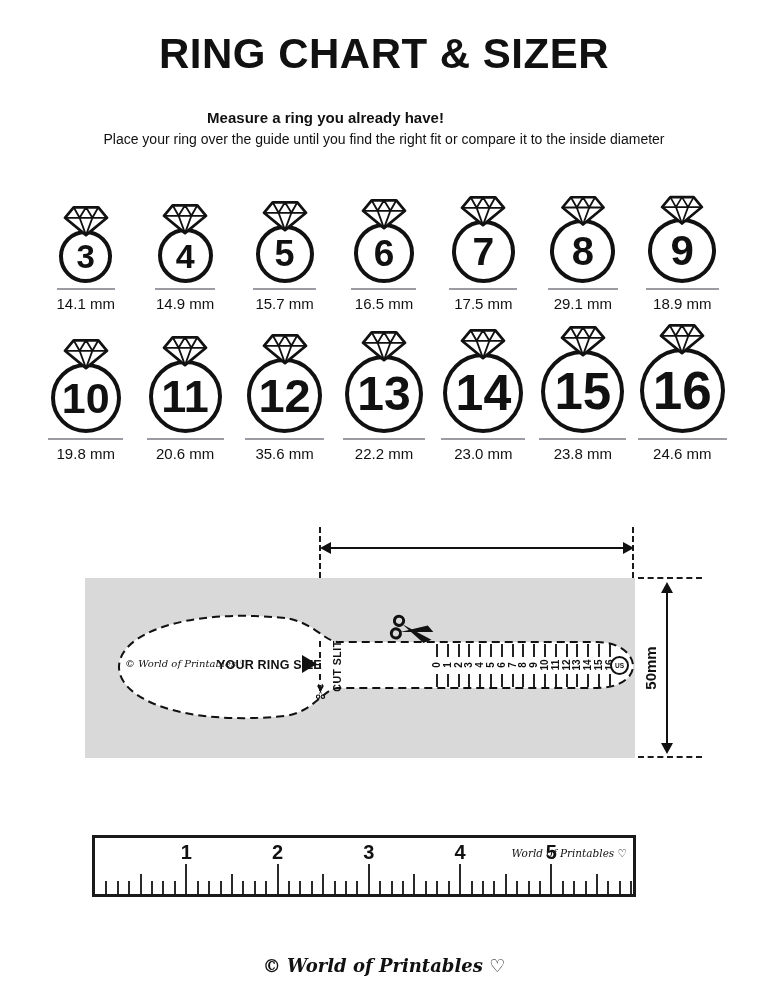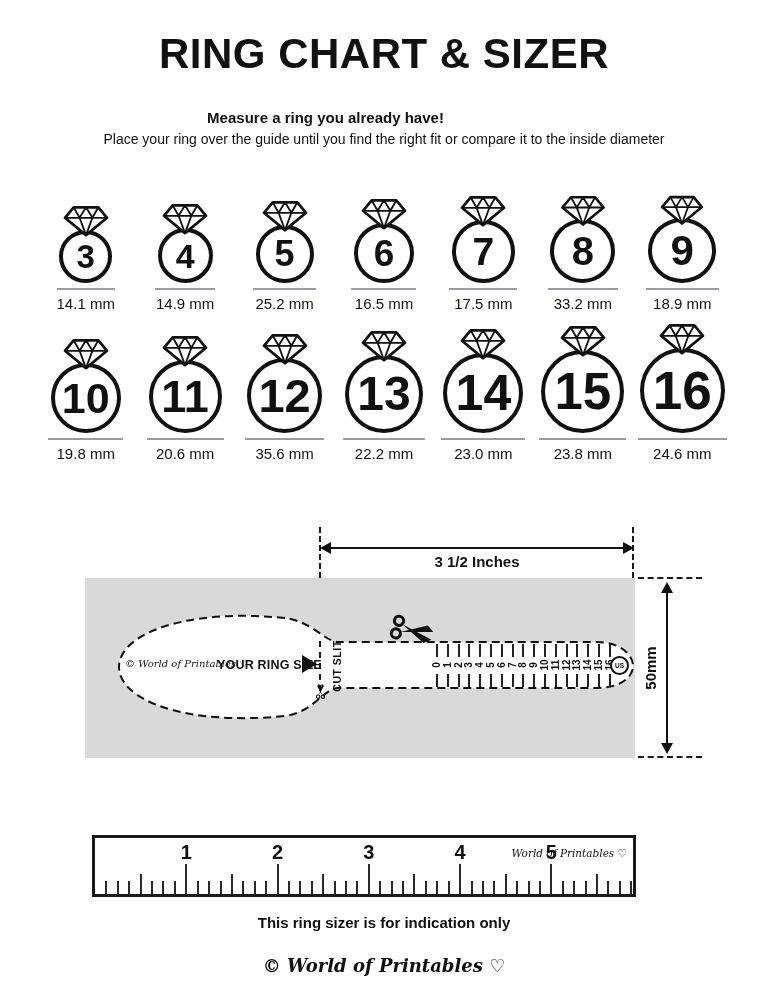--- a/index.html
+++ b/index.html
@@ -129,21 +129,21 @@
         <polygon points="23,5 77,5 96,28 50,66 4,28" fill="#fff" stroke="#111" stroke-width="6" stroke-linejoin="round"></polygon>
         <polyline points="4,28 96,28" stroke="#111" stroke-width="4" fill="none"></polyline>
         <polyline points="23,5 36,28 50,5 64,28 77,5" stroke="#111" stroke-width="4" fill="none" stroke-linejoin="round"></polyline>
         <polyline points="36,28 50,66 64,28" stroke="#111" stroke-width="4" fill="none" stroke-linejoin="round"></polyline>
       </svg>
       <div class="ring-circle" style="width: 58px; height: 58px; font-size: 36px;">
         <span class="ring-number">5</span>
       </div>
     </div>
     <div class="ring-underline" style="width: 63px;"></div>
-    <div class="ring-mm">25.2 mm</div>
+    <div class="ring-mm">15.7 mm</div>
   </div>
 
   <div class="ring-item">
     <div class="ring-graphic">
       <svg class="diamond" viewBox="0 0 100 70">
         <polygon points="23,5 77,5 96,28 50,66 4,28" fill="#fff" stroke="#111" stroke-width="6" stroke-linejoin="round"></polygon>
         <polyline points="4,28 96,28" stroke="#111" stroke-width="4" fill="none"></polyline>
         <polyline points="23,5 36,28 50,5 64,28 77,5" stroke="#111" stroke-width="4" fill="none" stroke-linejoin="round"></polyline>
         <polyline points="36,28 50,66 64,28" stroke="#111" stroke-width="4" fill="none" stroke-linejoin="round"></polyline>
       </svg>
@@ -177,21 +177,21 @@
         <polygon points="23,5 77,5 96,28 50,66 4,28" fill="#fff" stroke="#111" stroke-width="6" stroke-linejoin="round"></polygon>
         <polyline points="4,28 96,28" stroke="#111" stroke-width="4" fill="none"></polyline>
         <polyline points="23,5 36,28 50,5 64,28 77,5" stroke="#111" stroke-width="4" fill="none" stroke-linejoin="round"></polyline>
         <polyline points="36,28 50,66 64,28" stroke="#111" stroke-width="4" fill="none" stroke-linejoin="round"></polyline>
       </svg>
       <div class="ring-circle" style="width: 65px; height: 65px; font-size: 40px;">
         <span class="ring-number">8</span>
       </div>
     </div>
     <div class="ring-underline" style="width: 70px;"></div>
-    <div class="ring-mm">33.2 mm</div>
+    <div class="ring-mm">29.1 mm</div>
   </div>
 
   <div class="ring-item">
     <div class="ring-graphic">
       <svg class="diamond" viewBox="0 0 100 70">
         <polygon points="23,5 77,5 96,28 50,66 4,28" fill="#fff" stroke="#111" stroke-width="6" stroke-linejoin="round"></polygon>
         <polyline points="4,28 96,28" stroke="#111" stroke-width="4" fill="none"></polyline>
         <polyline points="23,5 36,28 50,5 64,28 77,5" stroke="#111" stroke-width="4" fill="none" stroke-linejoin="round"></polyline>
         <polyline points="36,28 50,66 64,28" stroke="#111" stroke-width="4" fill="none" stroke-linejoin="round"></polyline>
       </svg>
@@ -315,21 +315,20 @@
     <div class="ring-underline" style="width: 89px;"></div>
     <div class="ring-mm">24.6 mm</div>
   </div>
 </div>
 
   <div class="vdash" style="left:319px;top:527px;height:51px;"></div>
   <div class="vdash" style="left:632px;top:527px;height:51px;"></div>
   <div class="dim-line-h"></div>
   <div class="ah ah-left"></div>
   <div class="ah ah-right"></div>
-  <div class="dim-h-label">3 1/2 Inches</div>
 
   <div class="panel">
     <svg class="spoon" width="550" height="180" viewBox="0 0 550 180">
       <path d="M 200 40 C 100 30, 34 56, 34 89 C 34 122, 100 148, 200 138
                C 228 134, 238 112, 252 110 L 512 110 C 534 110, 548 100, 548 88
                C 548 76, 534 64, 512 64 L 252 64 C 238 62, 228 44, 200 40 Z" fill="#ffffff" stroke="#111" stroke-width="2" stroke-dasharray="8 5"></path>
     </svg>
     <div class="sizer-brand">© World of Printables ♡</div>
     <div class="yrs">YOUR RING SIZE</div>
     <div class="yrs-arrow"></div>
@@ -462,16 +461,15 @@
         <div class="rtick" style="left: 535.27px; height: 13px;"></div>
         <div class="rnum" style="left: 91.28px;">1</div>
         <div class="rnum" style="left: 182.56px;">2</div>
         <div class="rnum" style="left: 273.84px;">3</div>
         <div class="rnum" style="left: 365.12px;">4</div>
         <div class="rnum" style="left: 456.4px;">5</div>
       </div>
     <div class="ruler-brand">World of Printables ♡</div>
   </div>
 
-  <div class="footer-bold">This ring sizer is for indication only</div>
   <div class="footer-logo">© World of Printables ♡</div>
 
 </div>
 
 </body></html>

